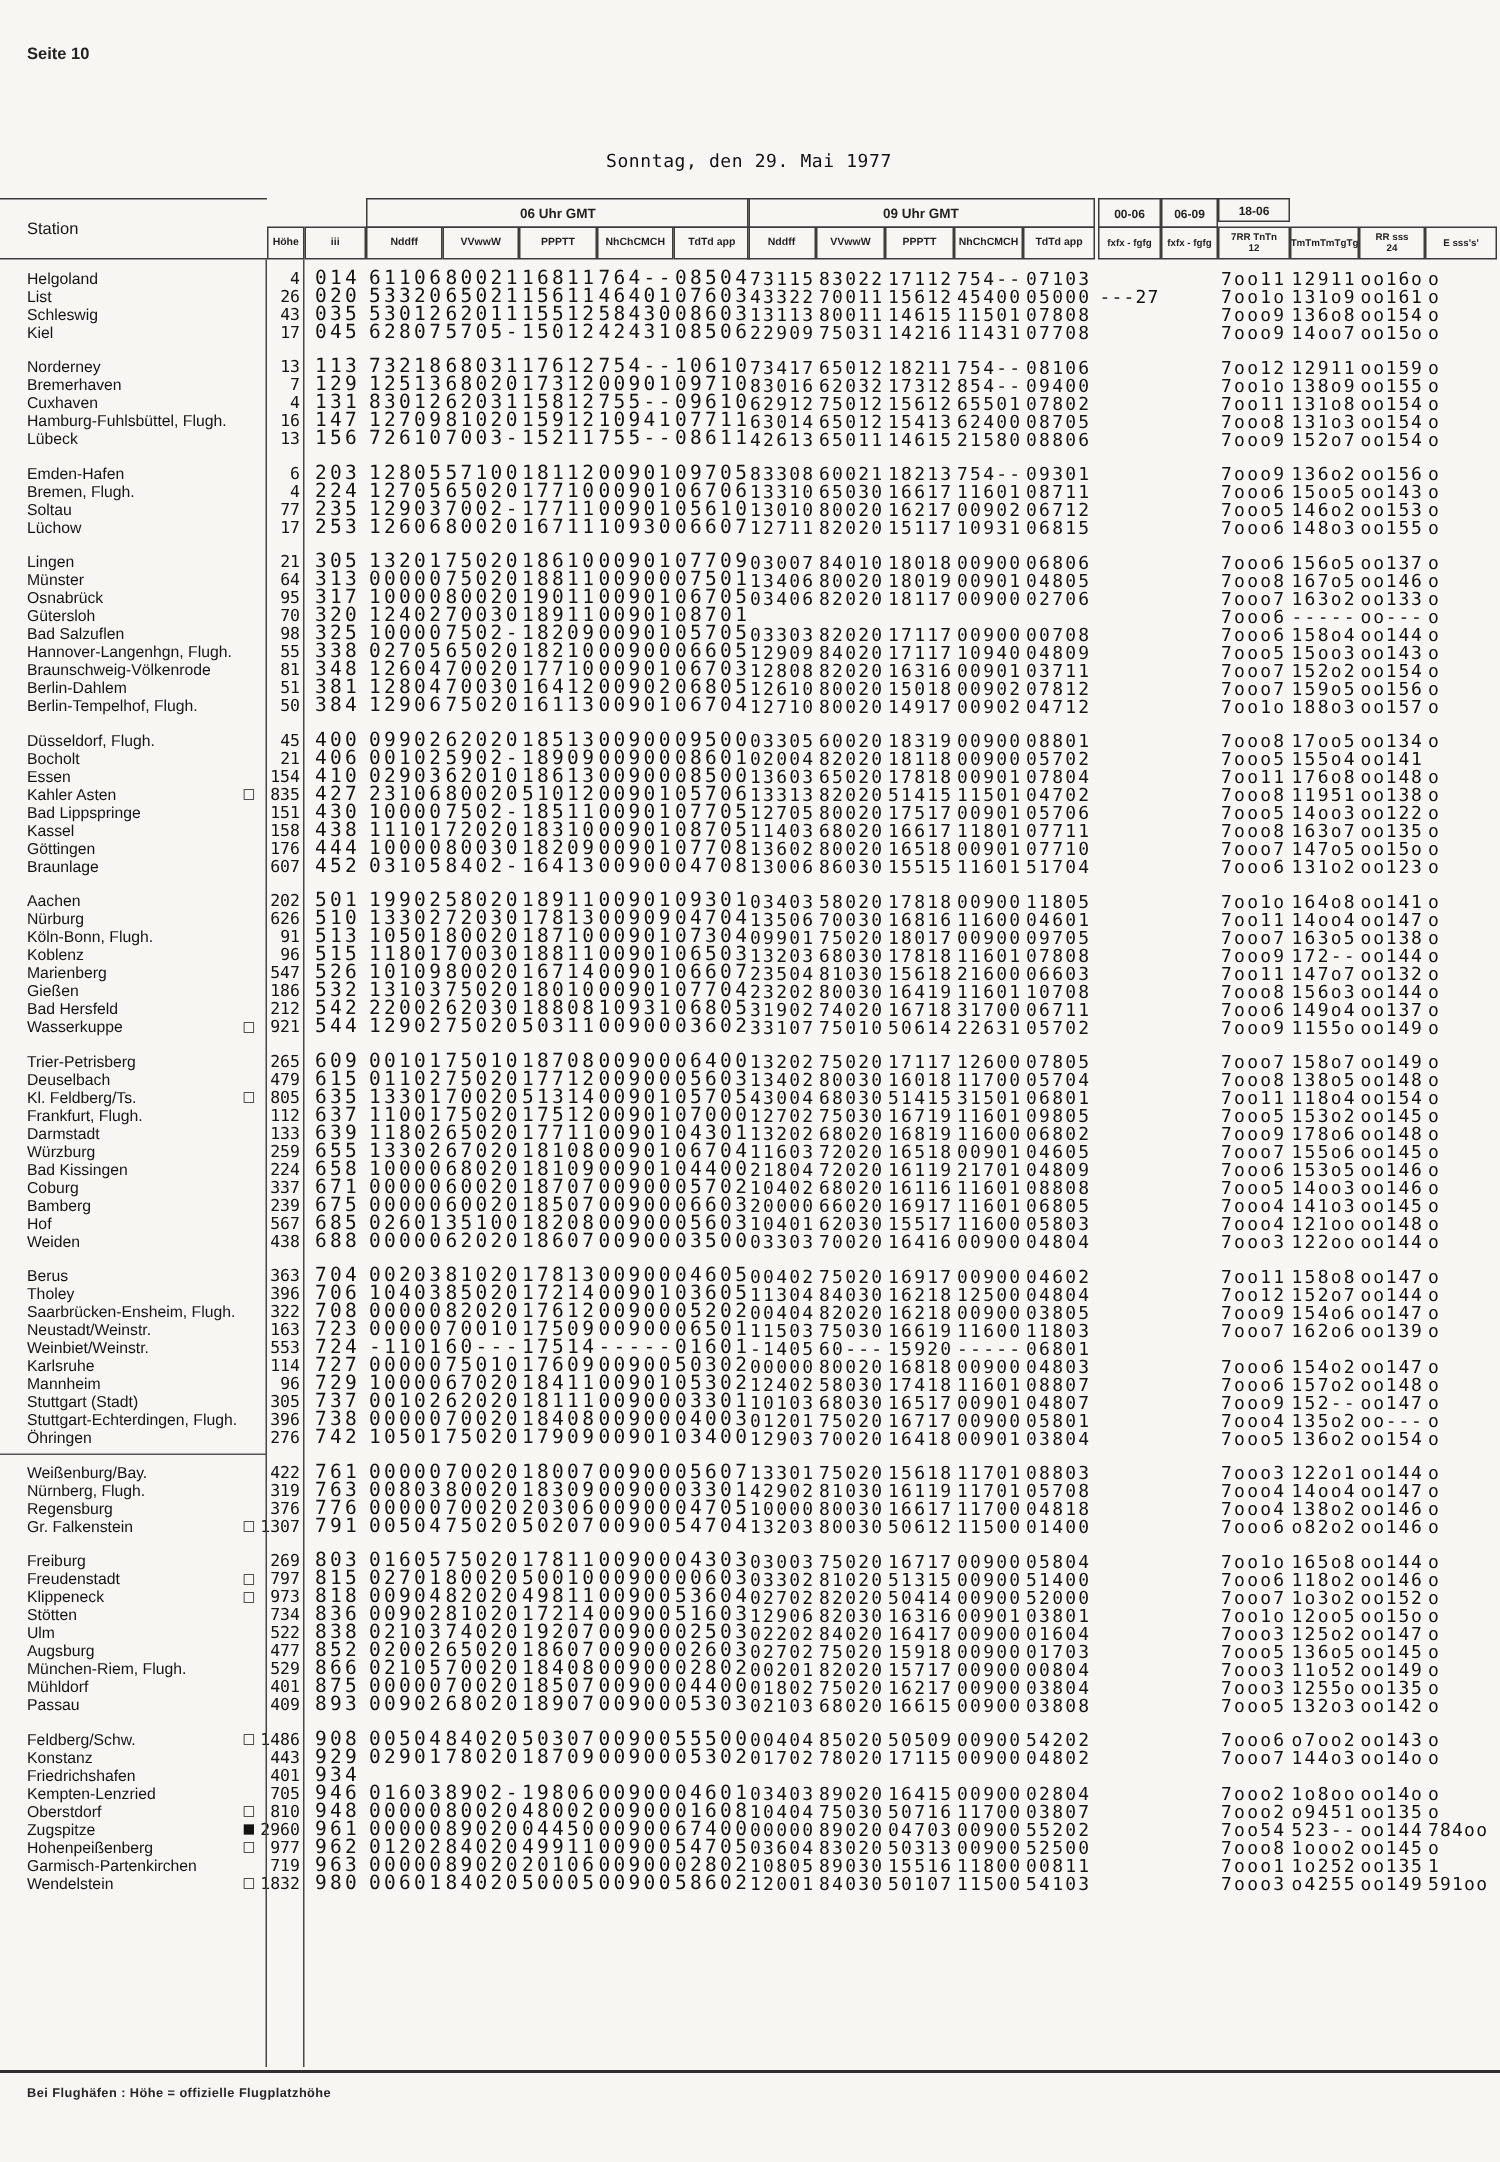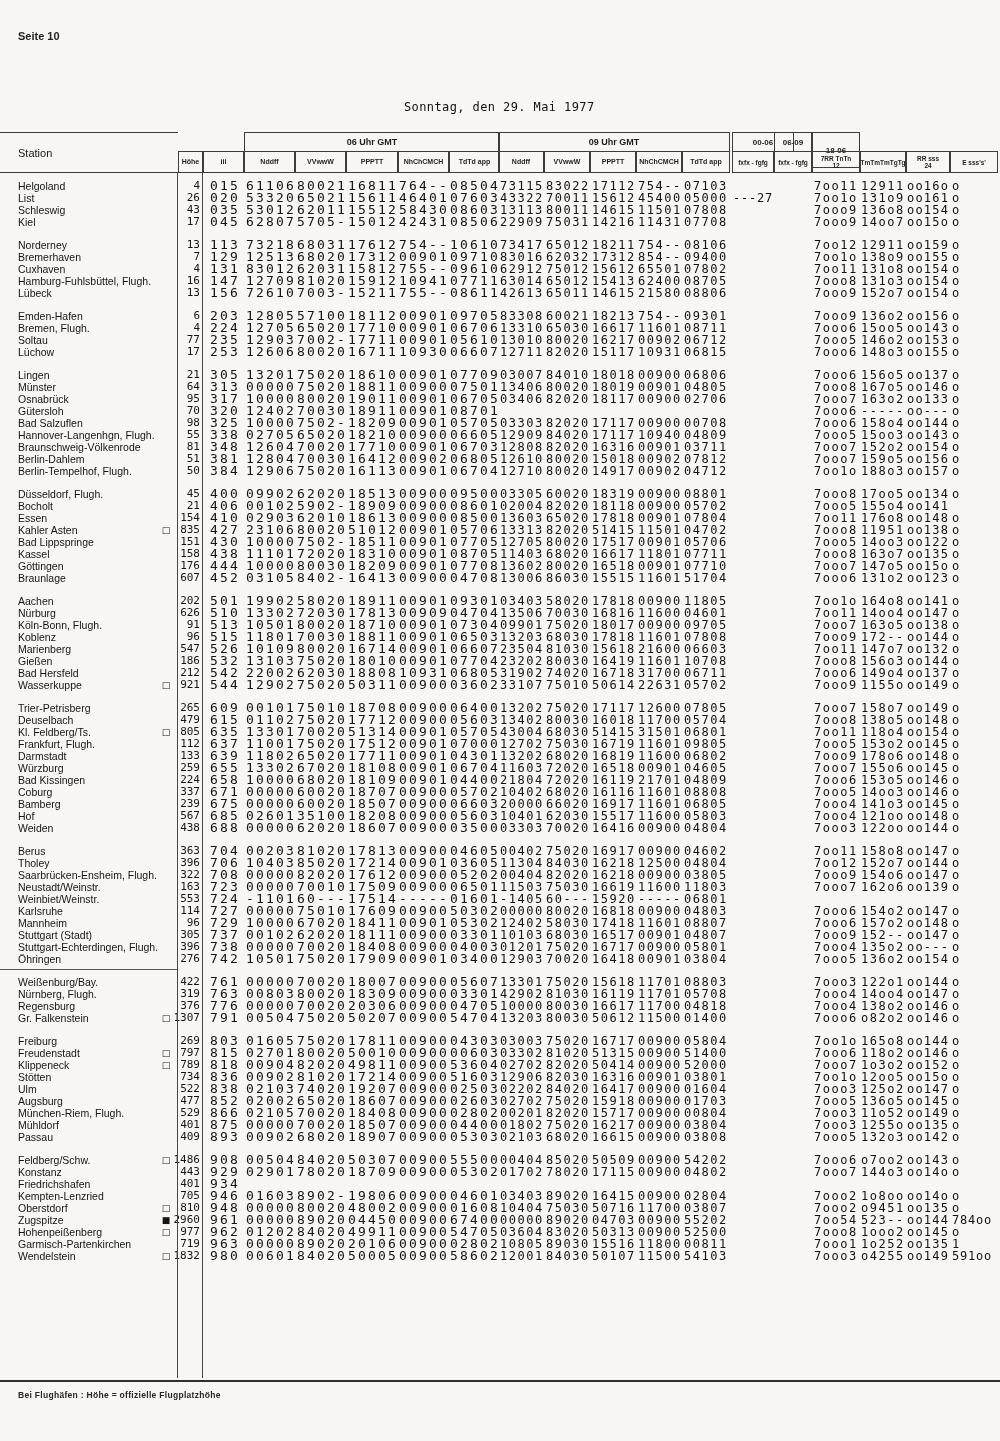--- a/index.html
+++ b/index.html
@@ -44,23 +44,23 @@
 <div id="page">
 
   <div class="pagelabel">Seite 10</div>
   <div class="title">Sonntag, den 29. Mai 1977</div>
 
   <div>
     <div class="hcell hstation" style="left:0;top:132px;width:178px;height:41px;">Station</div>
 
     <div class="hcell hgroup" style="left:244px;top:132px;width:256px;height:20px;">06 Uhr GMT</div>
     <div class="hcell hgroup" style="left:498px;top:132px;width:232px;height:20px;">09 Uhr GMT</div>
-    <div class="hcell hsmall" style="left:732px;top:132px;width:62px;height:20px;">00-06</div>
+    <div class="hcell hsmall" style="left:732px;top:132px;width:42px;height:20px;">00-06</div>
     <div class="hcell hsmall" style="left:774px;top:132px;width:38px;height:20px;">06-09</div>
-    <div class="hcell hsmall" style="left:812px;top:132px;width:48px;height:36px;">18-06</div>
+    <div class="hcell hsmall" style="left:812px;top:132px;width:48px;height:16px;">18-06</div>
 
     <div class="hcell" style="left:178px;top:151px;width:25px;height:22px;">Höhe</div>
     <div class="hcell" style="left:203px;top:151px;width:41px;height:22px;">iii</div>
 
     <div class="hcell" style="left:244px;top:151px;width:51px;height:22px;">Nddff</div>
     <div class="hcell" style="left:295px;top:151px;width:51px;height:22px;">VVwwW</div>
     <div class="hcell" style="left:346px;top:151px;width:52px;height:22px;">PPPTT</div>
     <div class="hcell" style="left:398px;top:151px;width:51px;height:22px;">NhChCMCH</div>
     <div class="hcell" style="left:449px;top:151px;width:51px;height:22px;">TdTd app</div>
 
@@ -77,21 +77,21 @@
     <div class="hcell htwo" style="left:860px;top:151px;width:46px;height:22px;">TmTmTmTgTg</div>
     <div class="hcell htwo" style="left:906px;top:151px;width:44px;height:22px;">RR sss
 24</div>
     <div class="hcell htwo" style="left:950px;top:151px;width:48px;height:22px;">E sss's'</div>
   </div>
 
   <div id="tbody">
       <div class="row" style="top: 180px;">
         <span class="cell st">Helgoland</span>
         <span class="cell hh">4</span>
-        <span class="cell g iii">015</span>
+        <span class="cell g iii">014</span>
         <span class="cell g g0">61106</span>
         <span class="cell g g1">80021</span>
         <span class="cell g g2">16811</span>
         <span class="cell g g3">764--</span>
         <span class="cell g g4">08504</span>
         <span class="cell d d0">73115</span>
         <span class="cell d d1">83022</span>
         <span class="cell d d2">17112</span>
         <span class="cell d d3">754--</span>
         <span class="cell d d4">07103</span>
@@ -1309,21 +1309,21 @@
         <span class="cell d d3">00900</span>
         <span class="cell d d4">51400</span>
         <span class="cell d q7">7ooo6</span>
         <span class="cell d qt">118o2</span>
         <span class="cell d qr">oo146</span>
         <span class="cell d qe">o</span>
       </div>
       <div class="row" style="top: 1059px;">
         <span class="cell st">Klippeneck</span>
         <span class="cell mkr">□</span>
-        <span class="cell hh">789</span>
+        <span class="cell hh">973</span>
         <span class="cell g iii">818</span>
         <span class="cell g g0">00904</span>
         <span class="cell g g1">82020</span>
         <span class="cell g g2">49811</span>
         <span class="cell g g3">00900</span>
         <span class="cell g g4">53604</span>
         <span class="cell d d0">02702</span>
         <span class="cell d d1">82020</span>
         <span class="cell d d2">50414</span>
         <span class="cell d d3">00900</span>

